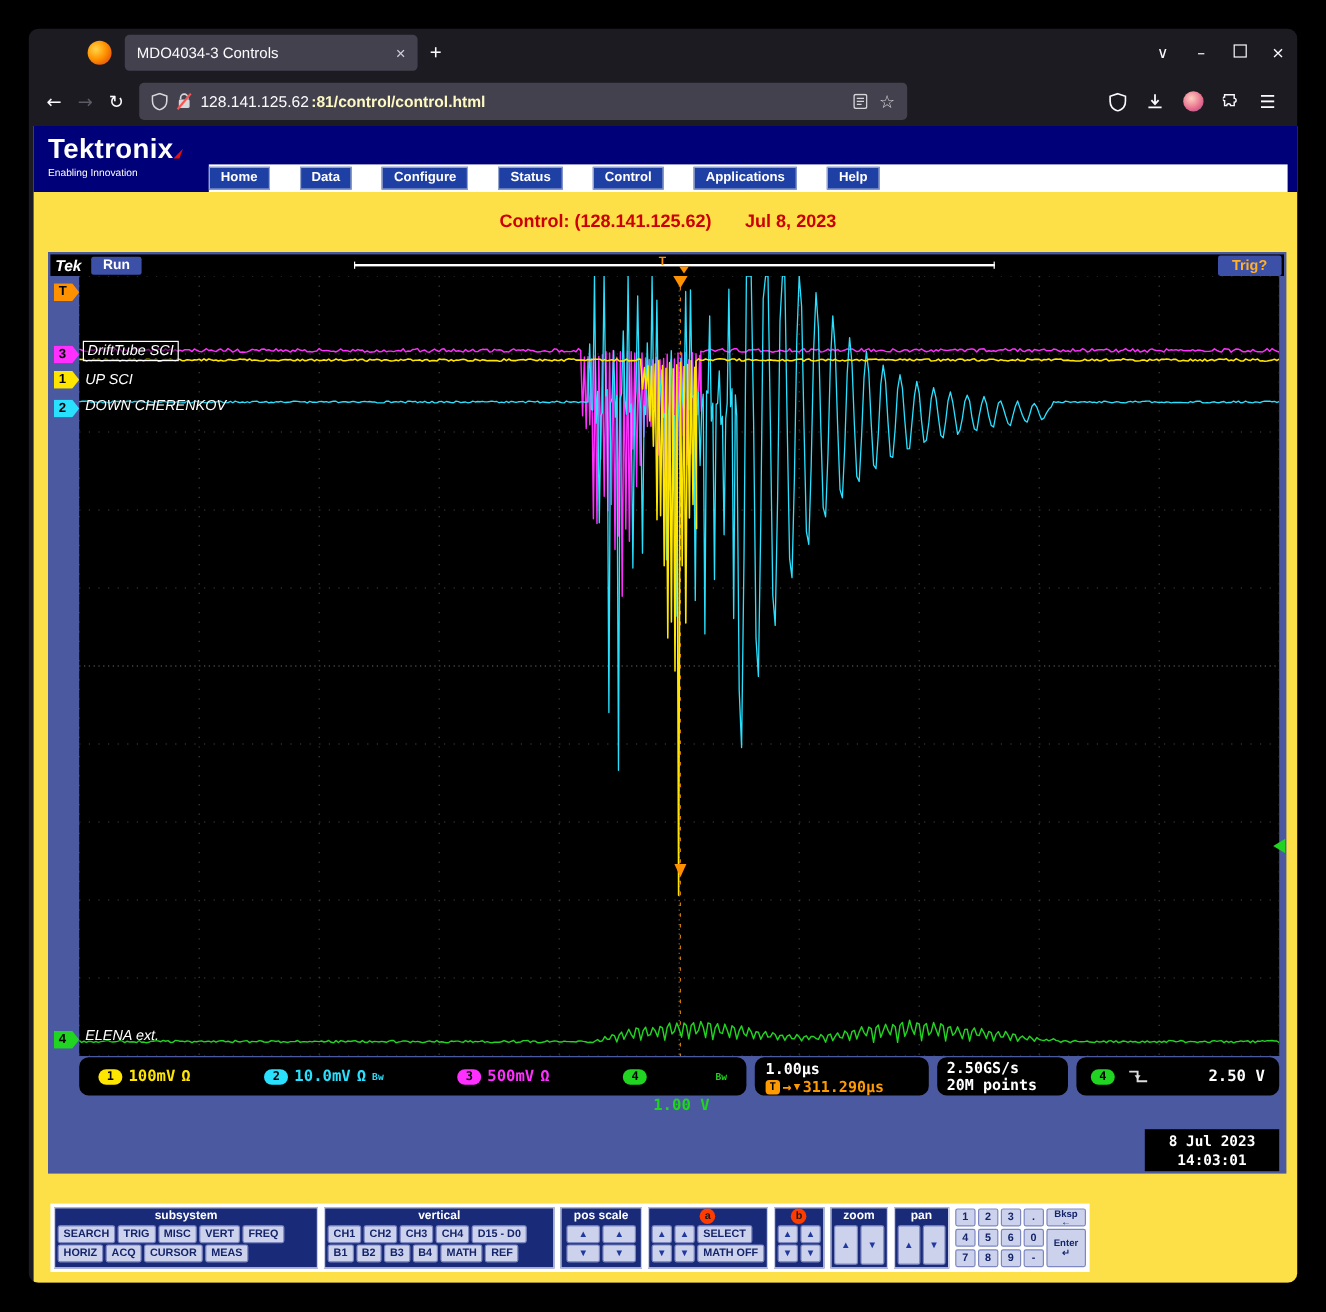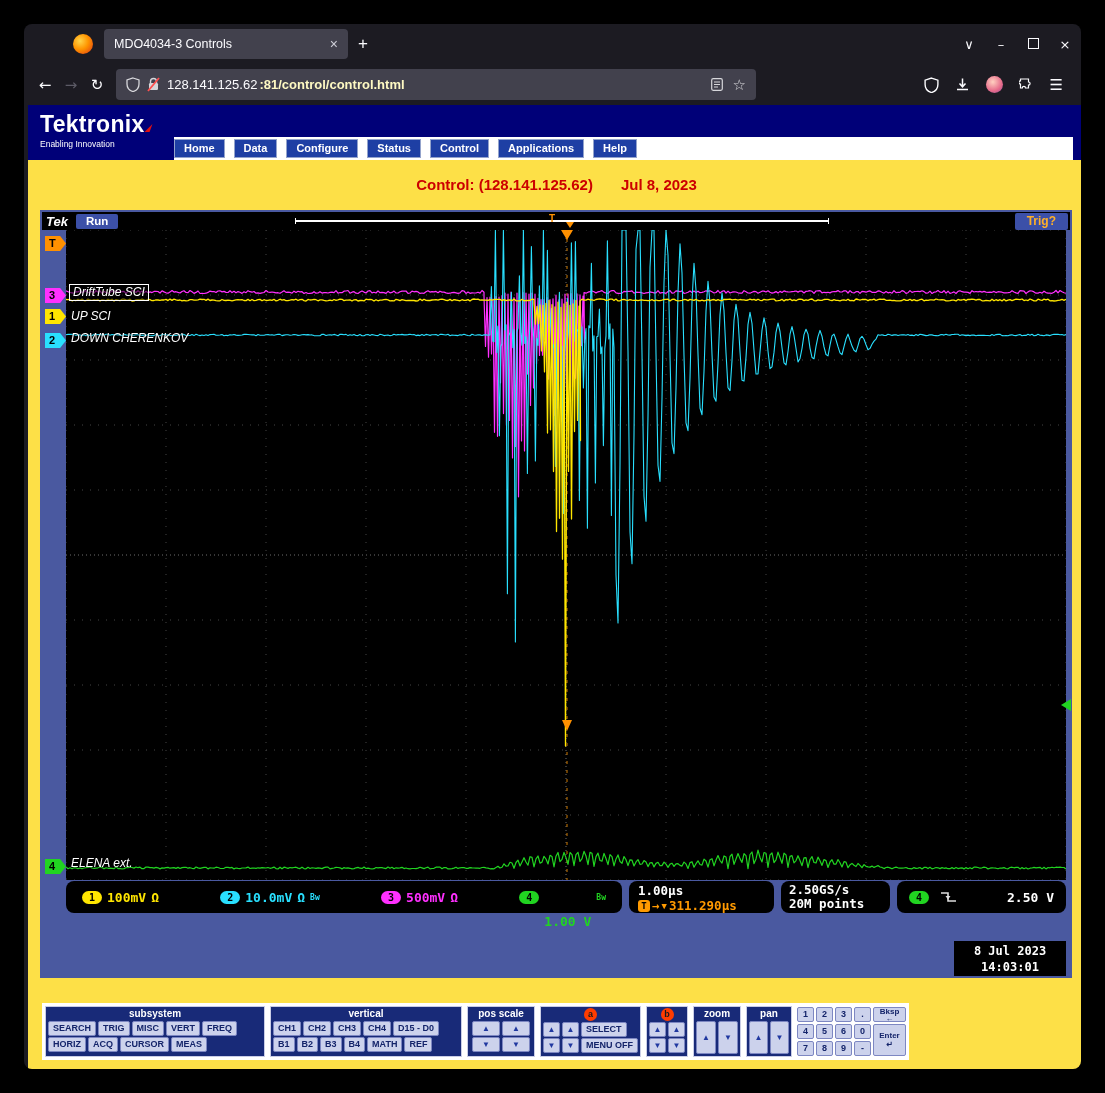--- a/index.html
+++ b/index.html
@@ -26,21 +26,21 @@
   .toolico{display:flex;gap:16px;align-items:center;margin-left:auto;padding-right:10px;color:#fbfbfe;}
   .avatar{width:17px;height:17px;border-radius:50%;background:radial-gradient(circle at 40% 35%,#ffd0c0,#e66a8a 60%,#8a4a9e);}
   .menuglyph{font-family:"DejaVu Sans",sans-serif;font-size:15px;}
   
   .page{position:absolute;left:4px;top:81px;width:1057px;height:964px;background:#fde047;}
   .tekhead{position:relative;height:55px;background:#000078;}
   .logo{position:absolute;left:12px;top:6px;color:#fff;}
   .logotx{font-weight:bold;font-size:23px;letter-spacing:.3px;}
   .logomark{display:inline-block;width:0;height:0;border-left:5px solid transparent;border-bottom:8px solid #e01010;margin-left:1px;transform:skewX(-20deg);}
   .tagline{font-size:8.5px;margin-top:1px;}
-  .navstrip{position:absolute;left:146px;right:12px;bottom:0;height:23px;background:#fff;display:flex;align-items:center;gap:9px;}
+  .navstrip{position:absolute;left:146px;right:12px;bottom:0;height:23px;background:#fff;display:flex;align-items:center;gap:25px;}
   .navbtn{background:#1e3fa4;border:1px solid #93a3cc;color:#fff;font-weight:bold;font-size:11px;padding:2px 9px 3px;cursor:pointer;}
   .ctitle{position:absolute;top:71px;width:100%;text-align:center;color:#cc0000;font-weight:bold;font-size:15px;}
   .ctitle .cdate{margin-left:28px;}
   
   .scope{position:absolute;left:12px;top:105px;width:1032px;height:768px;background:#4a59a0;}
   .stop{position:absolute;left:2px;top:2px;right:2px;height:18px;background:#000;display:flex;align-items:center;}
   .tekbrand{margin-left:4px;color:#fff;font-weight:bold;font-style:italic;font-size:13px;}
   .runbox{margin-left:8px;background:#3c50a8;color:#fff;font-size:11.5px;font-weight:bold;padding:1px 10px 2px;border-radius:2px;}
   .acqarea{flex:1;position:relative;height:100%;margin:0 10px;}
   .acqline{position:absolute;left:19%;right:20%;top:8px;height:2px;background:#fff;}
@@ -340,21 +340,21 @@
       <div class="grp" style="min-width:90px;">
         <div class="gttl"><span class="knob">a</span></div>
         <div class="prow">
           <div class="pbtn abtn">▲</div>
           <div class="pbtn abtn">▲</div>
           <div class="pbtn">SELECT</div>
         </div>
         <div class="prow">
           <div class="pbtn abtn">▼</div>
           <div class="pbtn abtn">▼</div>
-          <div class="pbtn">MENU OFF</div>
+          <div class="pbtn">MATH OFF</div>
         </div>
       </div>
 
       <div class="grp" style="min-width:36px;">
         <div class="gttl"><span class="knob">b</span></div>
         <div class="prow" style="justify-content:center;">
           <div class="pbtn abtn">▲</div>
           <div class="pbtn abtn">▲</div>
         </div>
         <div class="prow" style="justify-content:center;">

